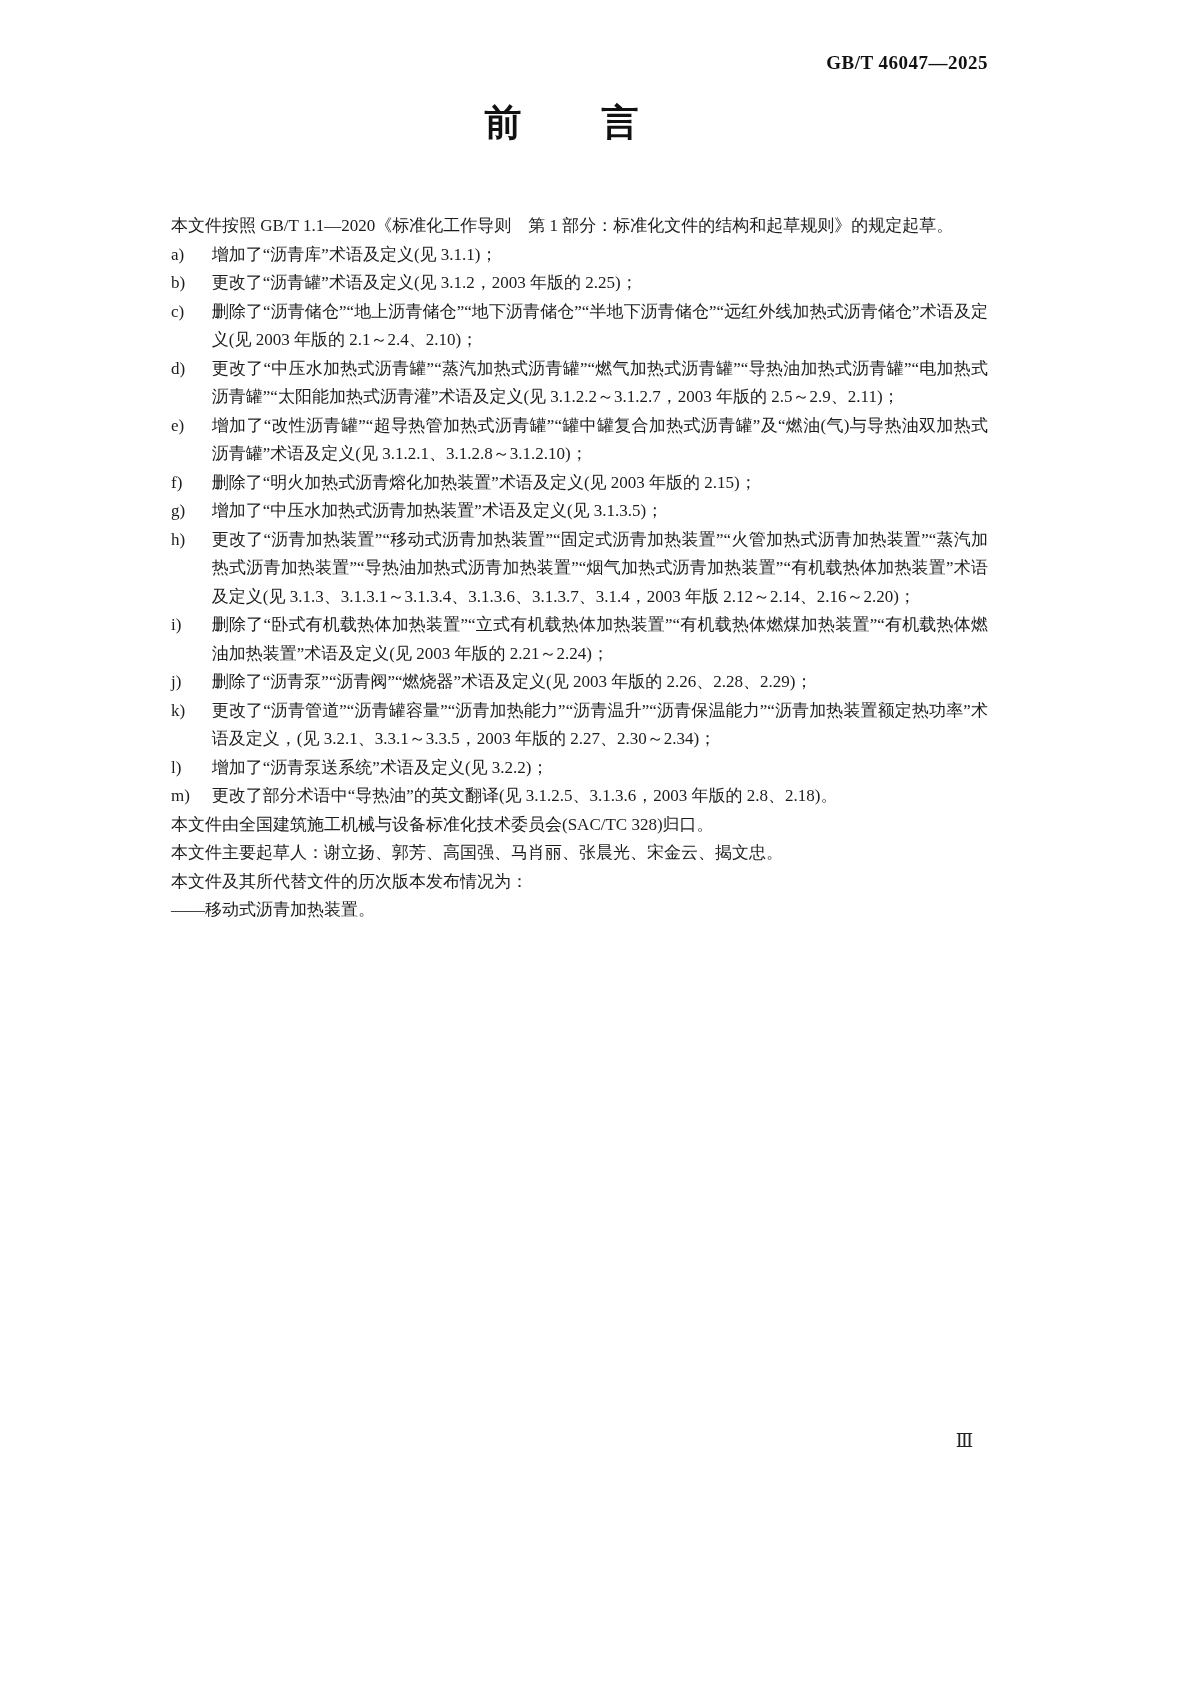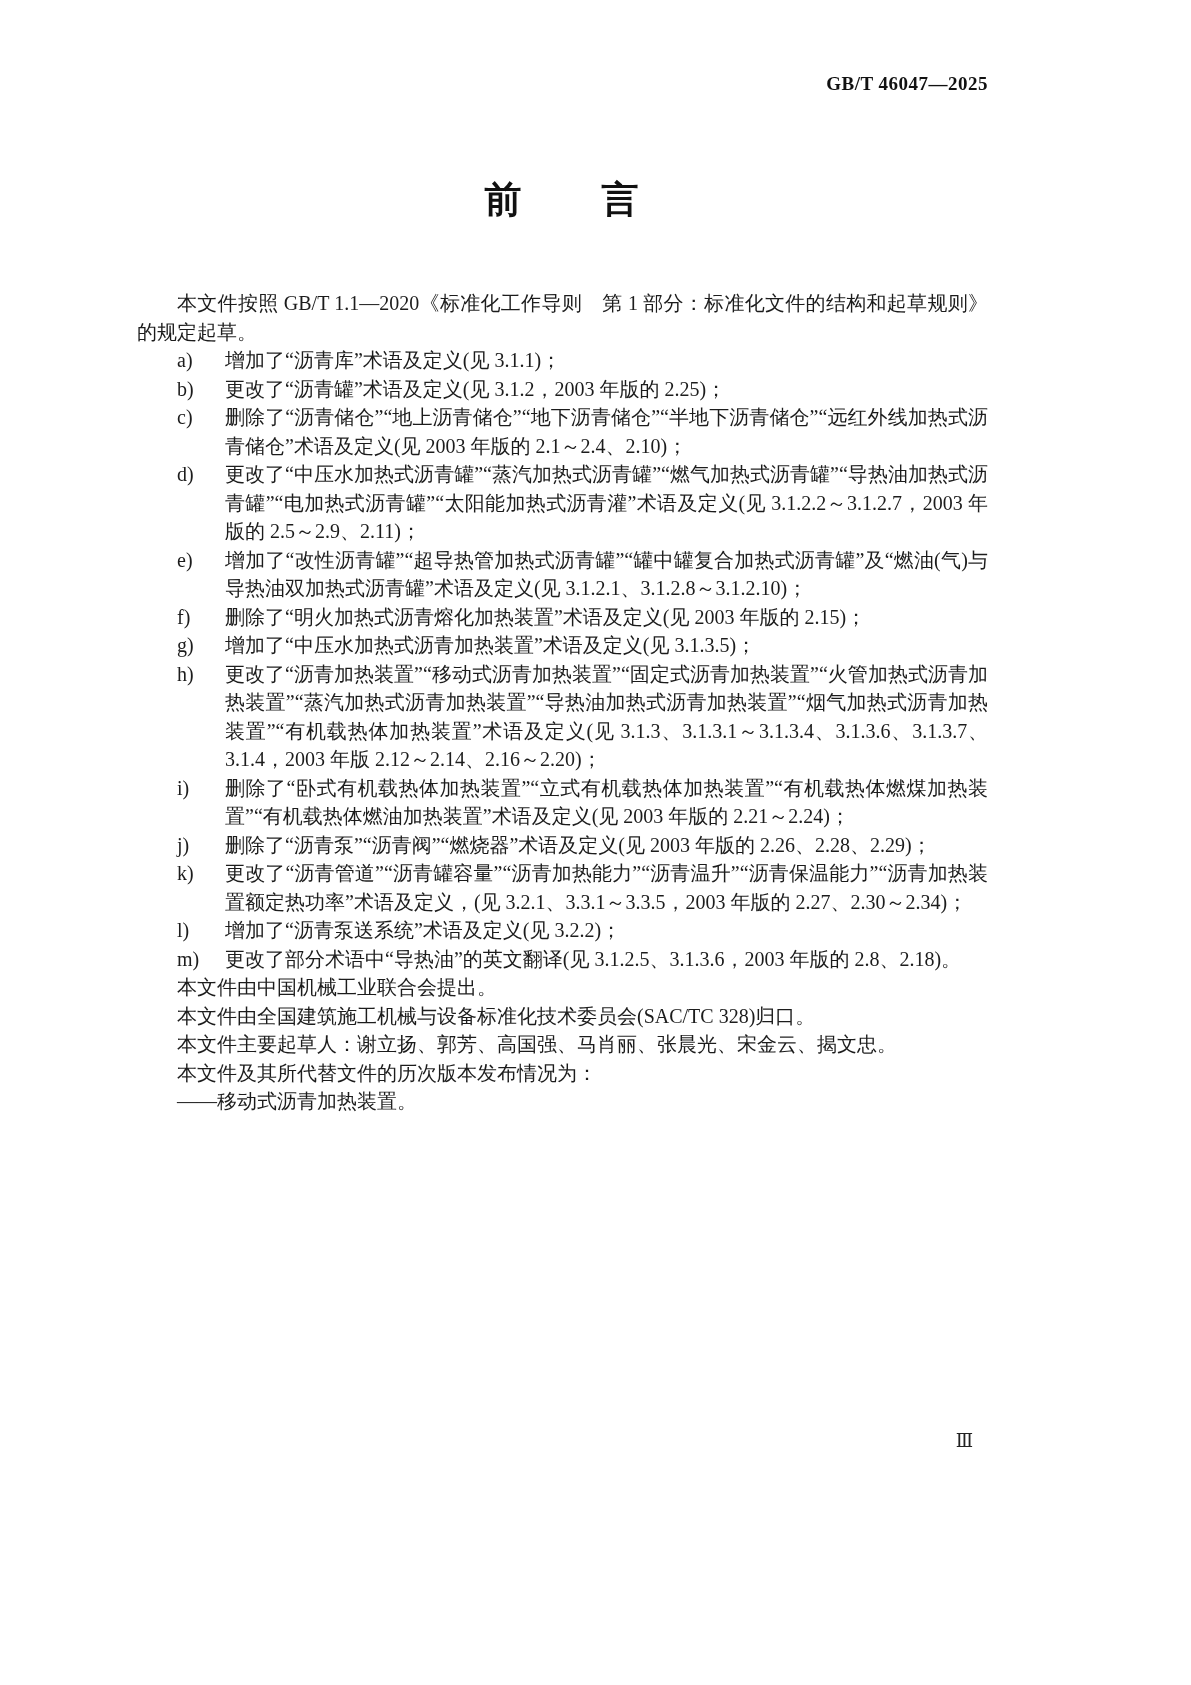--- a/index.html
+++ b/index.html
@@ -12,40 +12,40 @@
     height: 1685px;
     position: relative;
     font-family: "Liberation Serif", "DejaVu Serif", serif;
     color: #1c1c1c;
     overflow: hidden;
   }
   .page {
     box-sizing: border-box;
     width: 1191px;
     height: 1437px;
-    padding: 73px 203px 0 137px;
+    padding: 52px 203px 0 137px;
     position: relative;
   }
   .doc-number {
     text-align: right;
     font-size: 19px;
     font-weight: bold;
     letter-spacing: 0.5px;
     color: #111;
   }
   .title {
     text-align: center;
     font-size: 37px;
     font-weight: bold;
     color: #111;
-    margin: 80px 0 64px 0;
+    margin: 24px 0 64px 0;
     letter-spacing: 2px;
   }
   .body-text {
-    font-size: 20px;
+    font-size: 17px;
     line-height: 28.5px;
     text-align: justify;
   }
   p.para {
     margin: 0;
     text-indent: 2em;
   }
   .list-item {
     display: flex;
     padding-left: 2em;
@@ -124,21 +124,20 @@
     </div>
     <div class="list-item">
       <span class="list-label">l)</span>
       <span class="list-text">增加了“沥青泵送系统”术语及定义(见 3.2.2)；</span>
     </div>
     <div class="list-item">
       <span class="list-label">m)</span>
       <span class="list-text">更改了部分术语中“导热油”的英文翻译(见 3.1.2.5、3.1.3.6，2003 年版的 2.8、2.18)。</span>
     </div>
 
-    <p class="para">本文件由中国机械工业联合会提出。</p>
     <p class="para">本文件由全国建筑施工机械与设备标准化技术委员会(SAC/TC 328)归口。</p>
     <p class="para">本文件主要起草人：谢立扬、郭芳、高国强、马肖丽、张晨光、宋金云、揭文忠。</p>
     <p class="para">本文件及其所代替文件的历次版本发布情况为：</p>
 
     <p class="para">——移动式沥青加热装置。</p>
 
   </div>
 
   <div class="page-number">Ⅲ</div>
 

